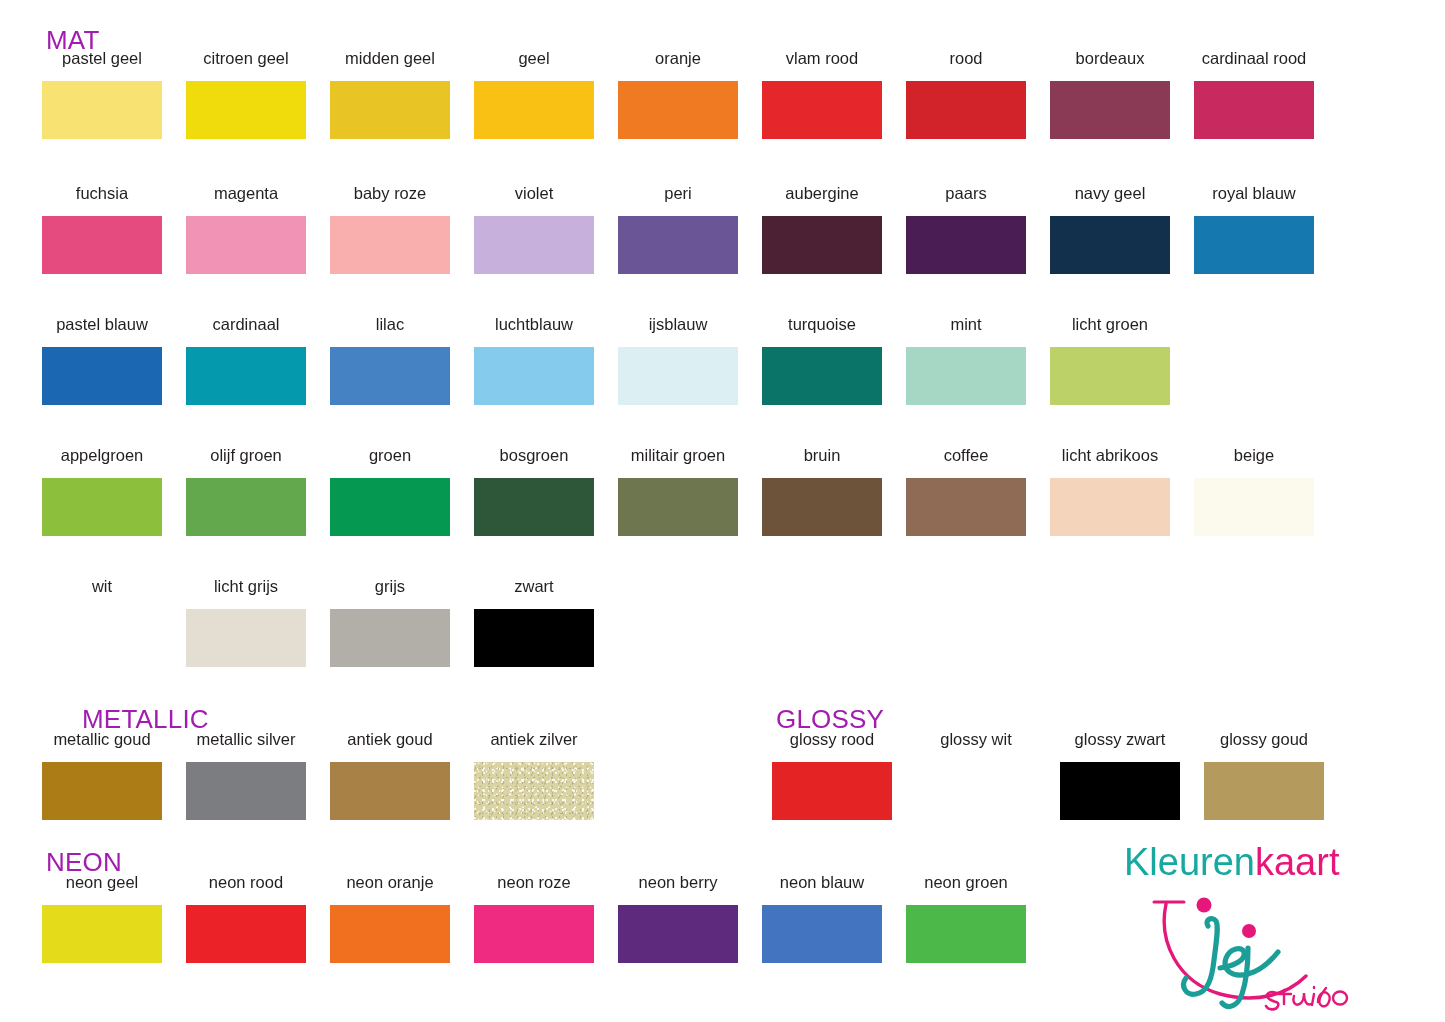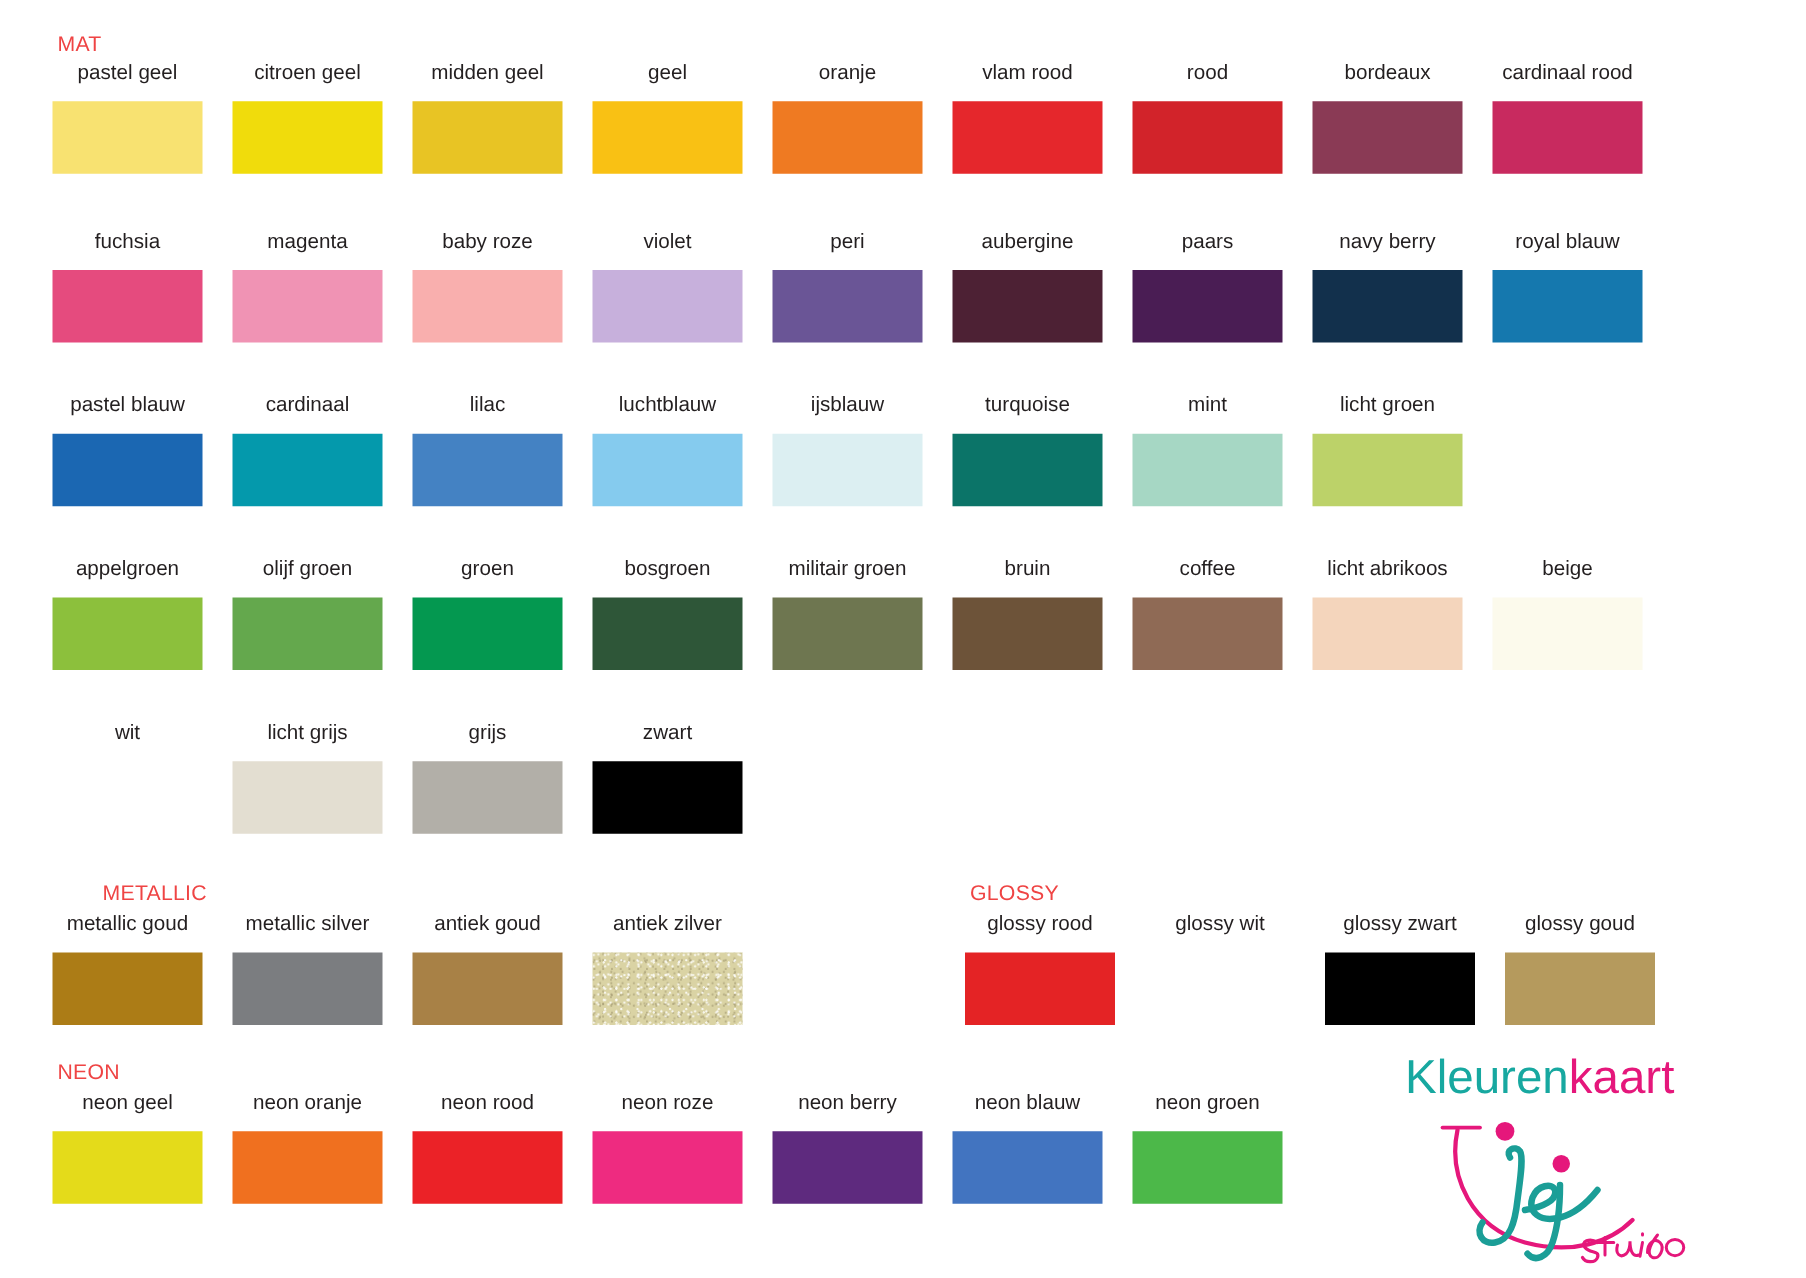--- a/index.html
+++ b/index.html
@@ -15,22 +15,22 @@
   #page {
     position: relative;
     width: 1445px;
     height: 1022px;
     background: #ffffff;
   }
 
   
   .section-heading {
     position: absolute;
-    color: #ef4444;
-    font-size: 17px;
+    color: #a21caf;
+    font-size: 26px;
     font-weight: 400;
     letter-spacing: 0.2px;
     line-height: 1;
     white-space: nowrap;
   }
 
   
   .swatch-row {
     position: absolute;
     display: flex;
@@ -178,21 +178,21 @@
         </div>
         <div class="swatch-cell">
           <div class="swatch-label">aubergine</div>
           <div class="swatch-chip" style="background-color: rgb(77, 33, 52);"></div>
         </div>
         <div class="swatch-cell">
           <div class="swatch-label">paars</div>
           <div class="swatch-chip" style="background-color: rgb(74, 29, 84);"></div>
         </div>
         <div class="swatch-cell">
-          <div class="swatch-label">navy berry</div>
+          <div class="swatch-label">navy geel</div>
           <div class="swatch-chip" style="background-color: rgb(18, 48, 76);"></div>
         </div>
         <div class="swatch-cell">
           <div class="swatch-label">royal blauw</div>
           <div class="swatch-chip" style="background-color: rgb(21, 120, 174);"></div>
         </div>
       </div>
       <div class="swatch-row" style="top: 316px; left: 30px;">
         <div class="swatch-cell">
           <div class="swatch-label">pastel blauw</div>
@@ -318,26 +318,26 @@
           <div class="swatch-label">glossy goud</div>
           <div class="swatch-chip" style="background-color: rgb(181, 154, 93);"></div>
         </div>
       </div>
       <div class="swatch-row" style="top: 874px; left: 30px;">
         <div class="swatch-cell">
           <div class="swatch-label">neon geel</div>
           <div class="swatch-chip" style="background-color: rgb(228, 219, 26);"></div>
         </div>
         <div class="swatch-cell">
+          <div class="swatch-label">neon rood</div>
+          <div class="swatch-chip" style="background-color: rgb(235, 34, 39);"></div>
+        </div>
+        <div class="swatch-cell">
           <div class="swatch-label">neon oranje</div>
           <div class="swatch-chip" style="background-color: rgb(240, 112, 31);"></div>
-        </div>
-        <div class="swatch-cell">
-          <div class="swatch-label">neon rood</div>
-          <div class="swatch-chip" style="background-color: rgb(235, 34, 39);"></div>
         </div>
         <div class="swatch-cell">
           <div class="swatch-label">neon roze</div>
           <div class="swatch-chip" style="background-color: rgb(238, 43, 128);"></div>
         </div>
         <div class="swatch-cell">
           <div class="swatch-label">neon berry</div>
           <div class="swatch-chip" style="background-color: rgb(94, 42, 126);"></div>
         </div>
         <div class="swatch-cell">

